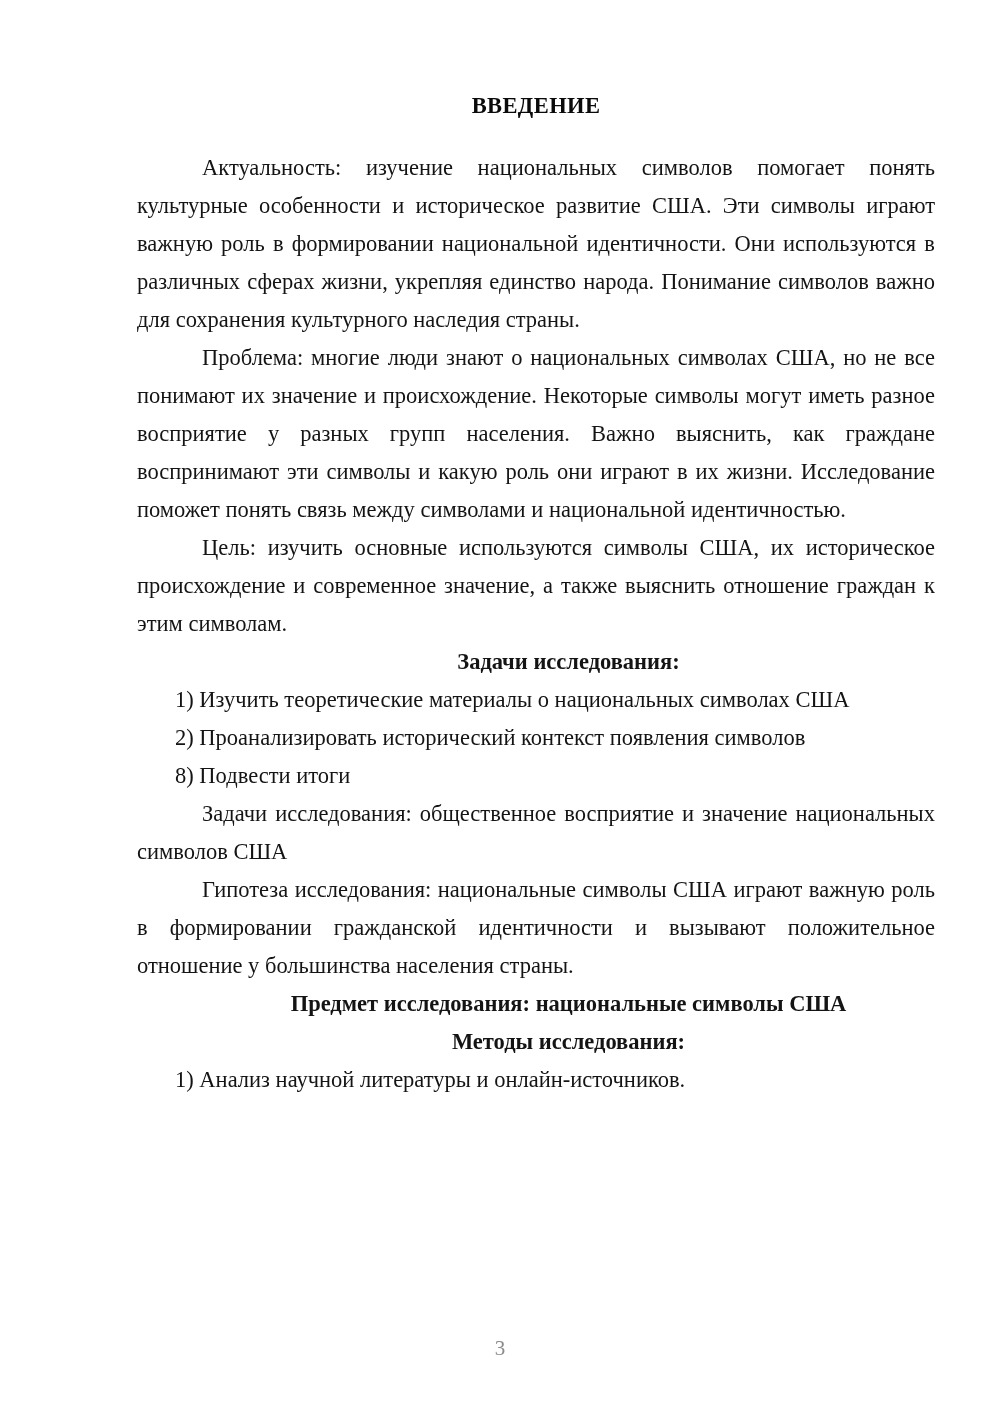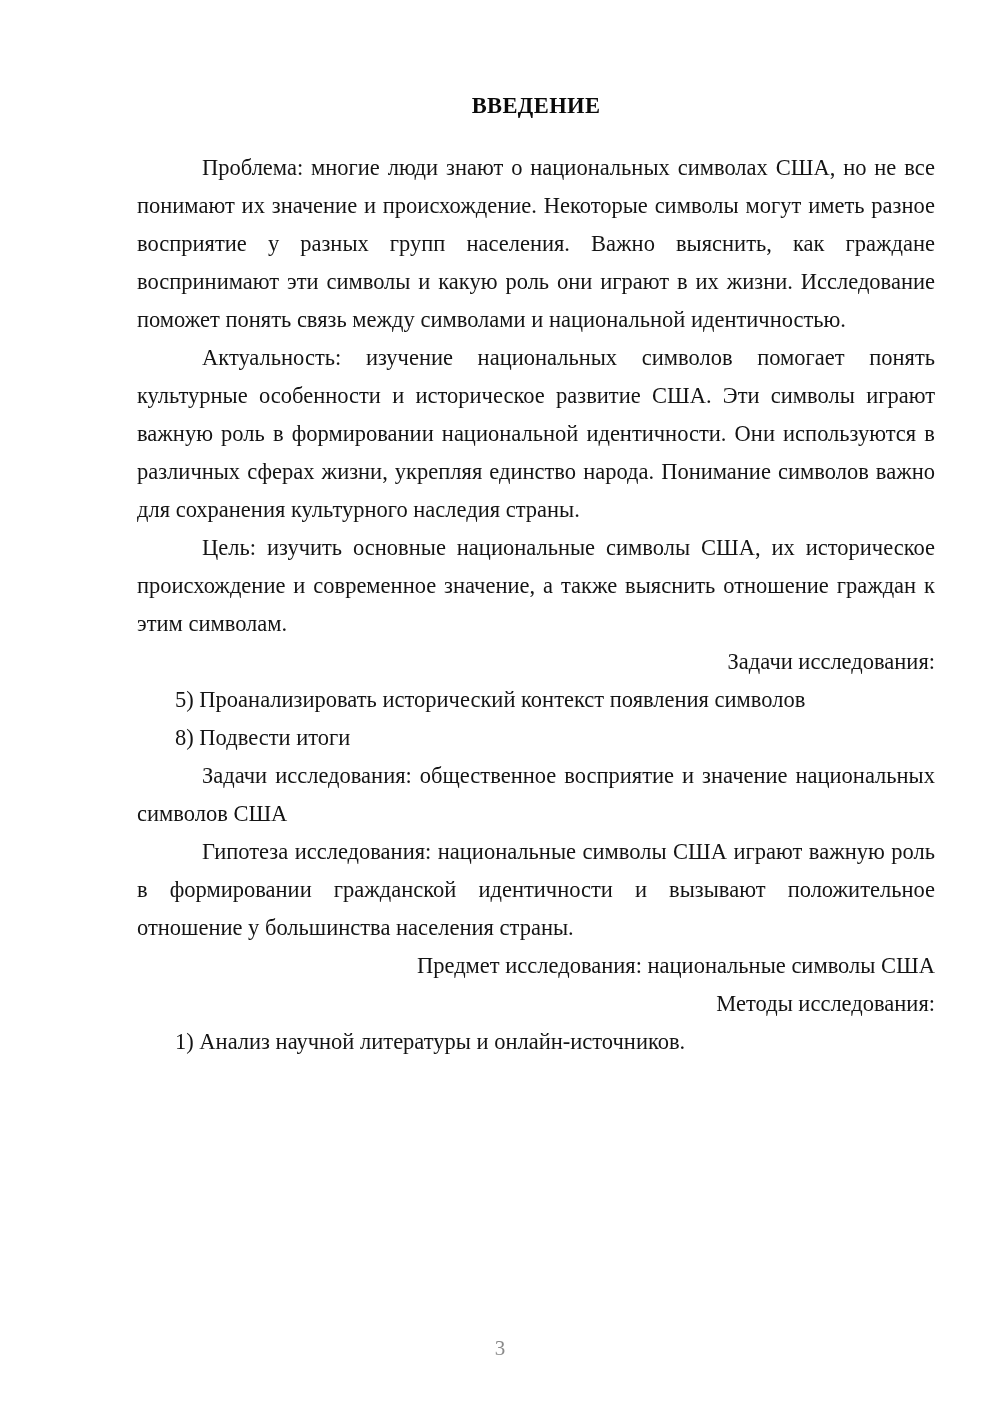--- a/index.html
+++ b/index.html
@@ -50,21 +50,22 @@
     text-align: justify;
     text-justify: inter-word;
     text-indent: 65px;
     margin: 0 0 0 0;
     color: #141414;
     hyphens: none;
   }
 
   
   .para.single {
-    text-align: right;
+    text-align: center;
+    font-weight: bold;
   }
 
   .list {
     list-style: none;
     margin: 0;
     padding: 0;
   }
 
   .list-item {
     font-size: 22.5px;
@@ -89,30 +90,31 @@
 </style>
 </head>
 <body>
 
 <div class="page">
 
   <div class="content">
 
     <h1 class="doc-title">ВВЕДЕНИЕ</h1>
 
+    <p class="para">Актуальность: изучение национальных символов помогает понять культурные особенности и историческое развитие США. Эти символы играют важную роль в формировании национальной идентичности. Они используются в различных сферах жизни, укрепляя единство народа. Понимание символов важно для сохранения культурного наследия страны.</p>
+
     <p class="para">Проблема: многие люди знают о национальных символах США, но не все понимают их значение и происхождение. Некоторые символы могут иметь разное восприятие у разных групп населения. Важно выяснить, как граждане воспринимают эти символы и какую роль они играют в их жизни. Исследование поможет понять связь между символами и национальной идентичностью.</p>
 
-    <p class="para">Актуальность: изучение национальных символов помогает понять культурные особенности и историческое развитие США. Эти символы играют важную роль в формировании национальной идентичности. Они используются в различных сферах жизни, укрепляя единство народа. Понимание символов важно для сохранения культурного наследия страны.</p>
-
-    <p class="para">Цель: изучить основные национальные символы США, их историческое происхождение и современное значение, а также выяснить отношение граждан к этим символам.</p>
+    <p class="para">Цель: изучить основные используются символы США, их историческое происхождение и современное значение, а также выяснить отношение граждан к этим символам.</p>
 
     <p class="para single">Задачи исследования:</p>
 
     <ul class="list">
-      <li class="list-item">5) Проанализировать исторический контекст появления символов</li>
+      <li class="list-item">1) Изучить теоретические материалы о национальных символах США</li>
+      <li class="list-item">2) Проанализировать исторический контекст появления символов</li>
       <li class="list-item">8) Подвести итоги</li>
     </ul>
 
     <p class="para">Задачи исследования: общественное восприятие и значение национальных символов США</p>
 
     <p class="para">Гипотеза исследования: национальные символы США играют важную роль в формировании гражданской идентичности и вызывают положительное отношение у большинства населения страны.</p>
 
     <p class="para single">Предмет исследования: национальные символы США</p>
 
     <p class="para single">Методы исследования:</p>

